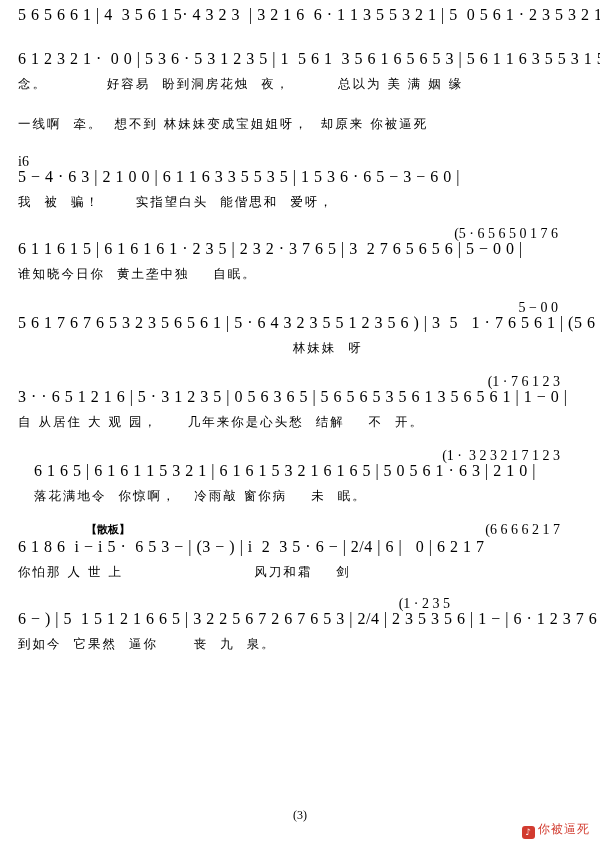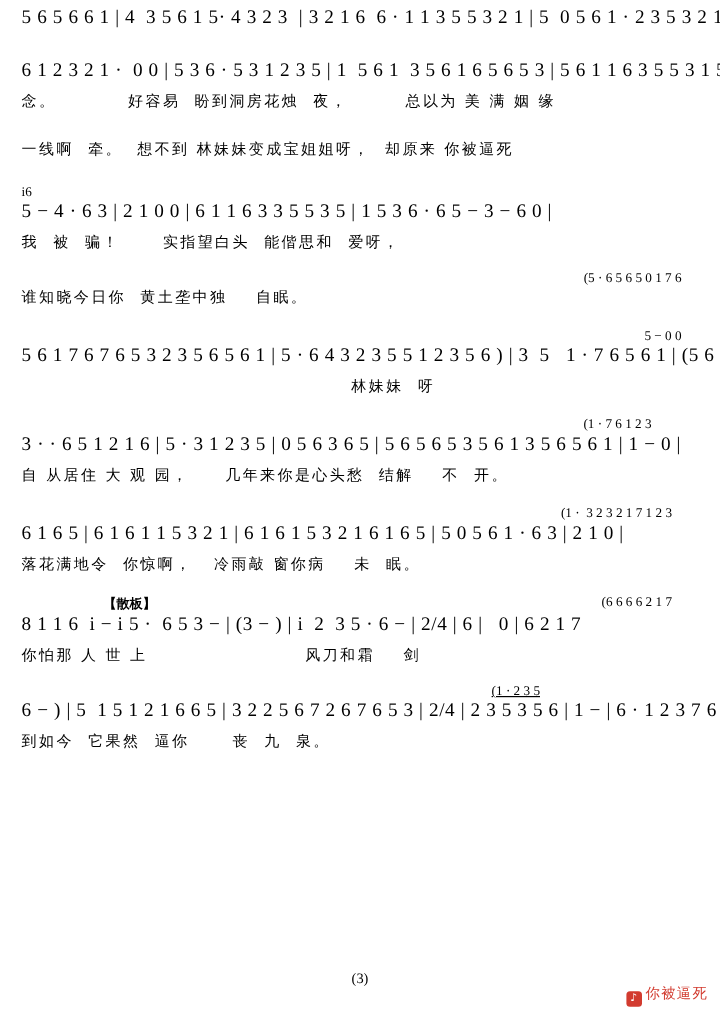--- a/index.html
+++ b/index.html
@@ -26,26 +26,26 @@
     font-family:"DejaVu Sans", sans-serif;
     font-size:12.5px;
     letter-spacing:2px;
     white-space:pre;
     height:22px;
     padding-left:18px;
   }
   .above{
     position:relative;
     font-family:"Liberation Serif", serif;
-    font-size:11px;
+    font-size:14px;
     white-space:pre;
     height:14px;
     padding-left:18px;
   }
-  .above.right{text-align:right;padding-right:32px;}
+  .above.right{text-align:right;padding-right:42px;}
   .marker{
     font-family:"DejaVu Sans", sans-serif;
     font-size:11px;
   }
   .pagenum{
     position:absolute;left:0;right:0;bottom:22px;text-align:center;
     font-family:"Liberation Serif", serif;font-size:12px;
   }
   .watermark{
     position:absolute;right:10px;bottom:6px;
@@ -75,52 +75,53 @@
   </div>
 
   <div class="system" style="padding-top:16px;">
     <div class="above">i6</div>
     <div class="numline">5 − 4 · 6 3 | 2 1 0 0 | 6 1 1 6 3 3 5 5 3 5 | 1 5 3 6 · 6 5 − 3 − 6 0 |</div>
     <div class="lyricline">我  被  骗！      实指望白头  能偕思和  爱呀，</div>
   </div>
 
   <div class="system" style="padding-top:10px;">
     <div class="above right">(5 · 6 5 6 5 0 1 7 6</div>
+    <div class="numline">6 1 1 6 1 5 | 6 1 6 1 6 1 · 2 3 5 | 2 3 2 · 3 7 6 5 | 3  2 7 6 5 6 5 6 | 5 − 0 0 |</div>
     <div class="lyricline">谁知晓今日你  黄土垄中独    自眠。</div>
   </div>
 
   <div class="system" style="padding-top:12px;">
     <div class="above right" style="">5 − 0 0</div>
     <div class="numline">5 6 1 7 6 7 6 5 3 2 3 5 6 5 6 1 | 5 · 6 4 3 2 3 5 5 1 2 3 5 6 ) | 3  5   1 · 7 6 5 6 1 | (5 6 1 3 5 0 5 1 7 6 )</div>
     <div class="lyricline">                                              林妹妹  呀</div>
   </div>
 
   <div class="system" style="padding-top:12px;">
-    <div class="above right" style="padding-right:57px;">(1 · 7 6 1 2 3</div>
+    <div class="above right" style="padding-right:40px;">(1 · 7 6 1 2 3</div>
     <div class="numline">3 · · 6 5 1 2 1 6 | 5 · 3 1 2 3 5 | 0 5 6 3 6 5 | 5 6 5 6 5 3 5 6 1 3 5 6 5 6 1 | 1 − 0 |</div>
     <div class="lyricline">自 从居住 大 观 园，     几年来你是心头愁  结解    不  开。</div>
   </div>
 
-  <div class="system" style="padding-top:12px;">
+  <div class="system" style="padding-top:12px;margin-left:16px;">
     <div class="above right" style="padding-right:40px;">(1 ·  3 2 3 2 1 7 1 2 3</div>
     <div class="numline">6 1 6 5 | 6 1 6 1 1 5 3 2 1 | 6 1 6 1 5 3 2 1 6 1 6 5 | 5 0 5 6 1 · 6 3 | 2 1 0 |</div>
     <div class="lyricline">落花满地令  你惊啊，   冷雨敲 窗你病    未  眠。</div>
   </div>
 
   <div class="system" style="padding-top:12px;">
     <div style="position:relative;height:16px;">
       <span class="marker" style="position:absolute;left:86px;top:0;font-weight:bold;">【散板】</span>
       <span class="above" style="position:absolute;right:40px;top:0;padding-left:0;">(6 6 6 6 2 1 7</span>
     </div>
-    <div class="numline">8 1 1 6  i − i 5 ·  6 5 3 − | (3 − ) | i  2  3 5 · 6 − | 2/4 | 6 |   0 | 6 2 1 7</div>
+    <div class="numline">6 1 8 6  i − i 5 ·  6 5 3 − | (3 − ) | i  2  3 5 · 6 − | 2/4 | 6 |   0 | 6 2 1 7</div>
     <div class="lyricline">你怕那 人 世 上                      风刀和霜    剑</div>
   </div>
 
   <div class="system" style="padding-top:10px;">
-    <div class="above right" style="padding-right:150px;text-decoration:underline;">(1 · 2 3 5</div>
+    <div class="above right" style="padding-right:150px;">(1 · 2 3 5</div>
     <div class="numline">6 − ) | 5  1 5 1 2 1 6 6 5 | 3 2 2 5 6 7 2 6 7 6 5 3 | 2/4 | 2 3 5 3 5 6 | 1 − | 6 · 1 2 3 7 6 5 6 | 1 − ) |</div>
     <div class="lyricline">到如今  它果然  逼你      丧  九  泉。</div>
   </div>
 
   <div class="pagenum">(3)</div>
 
   <div class="watermark">
     <span class="wm-icon">♪</span><span>你被逼死</span>
   </div>
 

